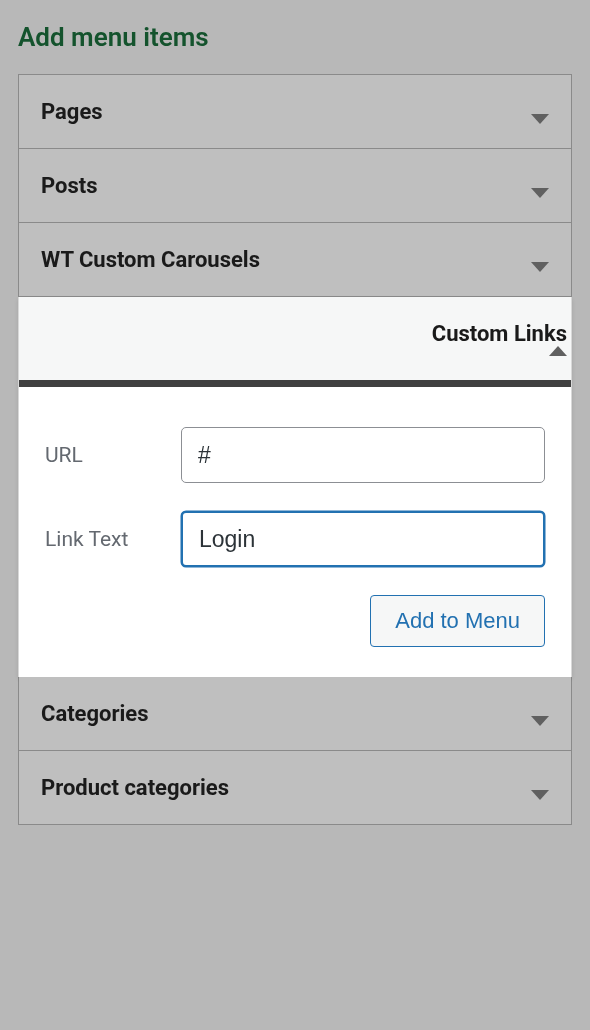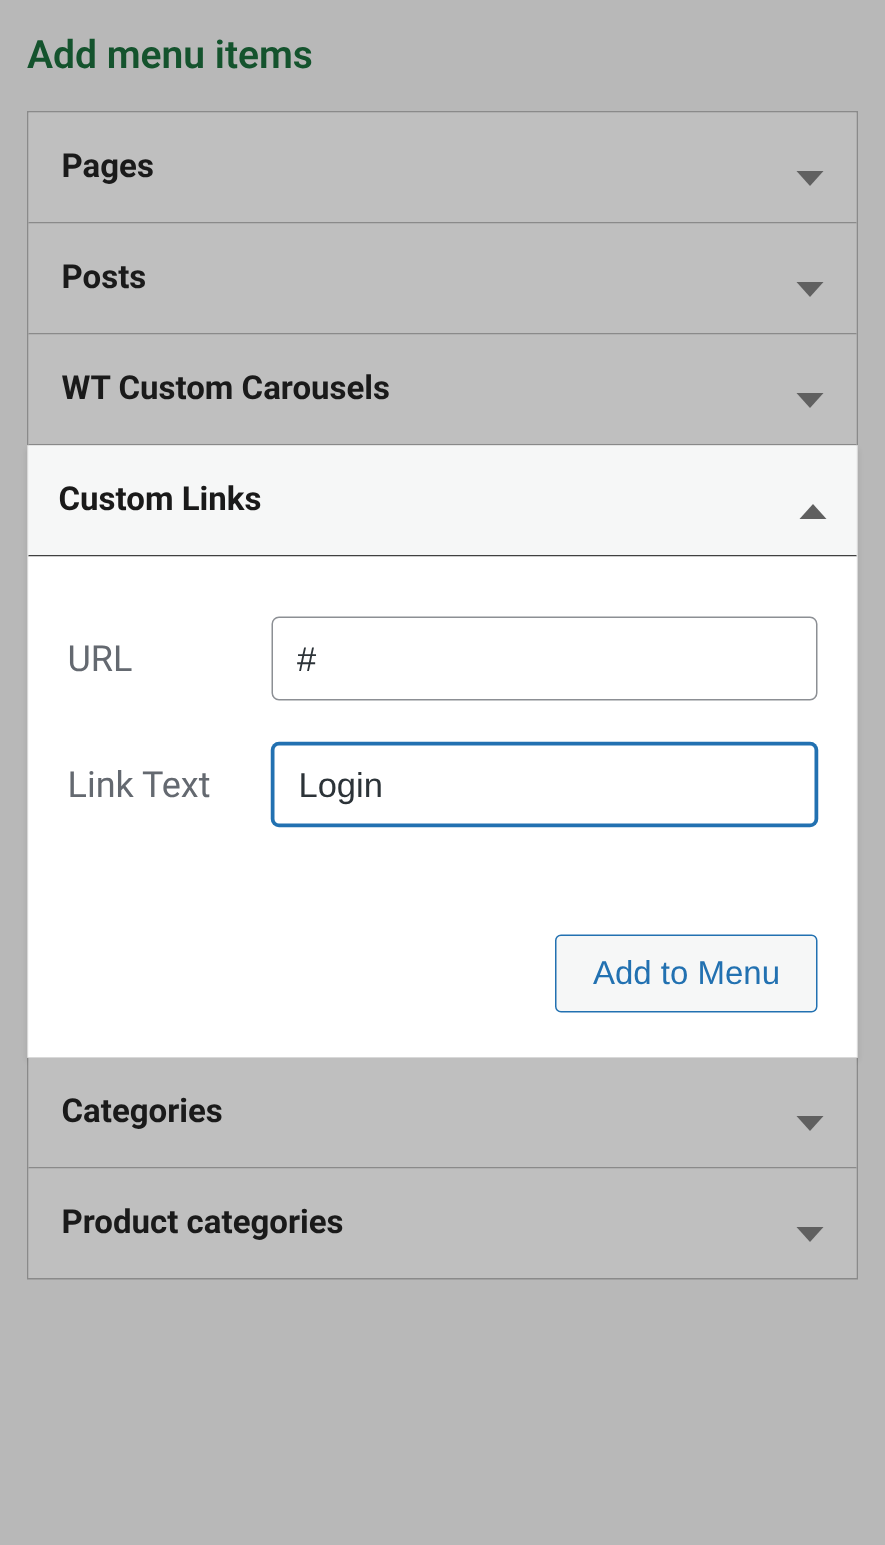--- a/index.html
+++ b/index.html
@@ -49,39 +49,40 @@
       height: 0;
       border-left: 9px solid transparent;
       border-right: 9px solid transparent;
       border-top: 10px solid #606060;
     }
     .accordion-item.expanded {
       background: #f6f7f7;
       border: none;
     }
     .accordion-item.expanded .accordion-header {
-      padding: 24px 20px;
-      border-bottom: 1px solid #404040;
+      padding: 24px 4px;
+      border-bottom: 7px solid #404040;
+      flex-direction: column;
     }
     .accordion-item.expanded .accordion-toggle-icon {
       border-top: none;
       border-bottom: 10px solid #606060;
     }
     .accordion-panel {
       background: #ffffff;
       padding: 40px 26px 30px 26px;
     }
     .form-row {
       display: flex;
       align-items: center;
       margin-bottom: 28px;
     }
     .form-label {
       width: 136px;
-      font-size: 24px;
+      font-size: 21px;
       color: #646970;
       flex-shrink: 0;
     }
     .text-input {
       flex: 1;
       height: 56px;
       padding: 0 16px;
       font-size: 23px;
       border: 1px solid #8c8f94;
       border-radius: 5px;
@@ -99,21 +100,20 @@
       margin-top: 28px;
     }
     .add-button {
       padding: 12px 24px;
       font-size: 22px;
       color: #2271b1;
       background: #f6f7f7;
       border: 1px solid #2271b1;
       border-radius: 4px;
       cursor: pointer;
-      margin-top: 44px;
     }
     .expanded-wrapper {
       background: #ffffff;
       border-left: 1px solid #d8d8d8;
       border-right: 1px solid #d8d8d8;
       box-shadow: 0 2px 4px rgba(0,0,0,0.1);
       margin-left: -1px;
       margin-right: -1px;
     }
   </style>

